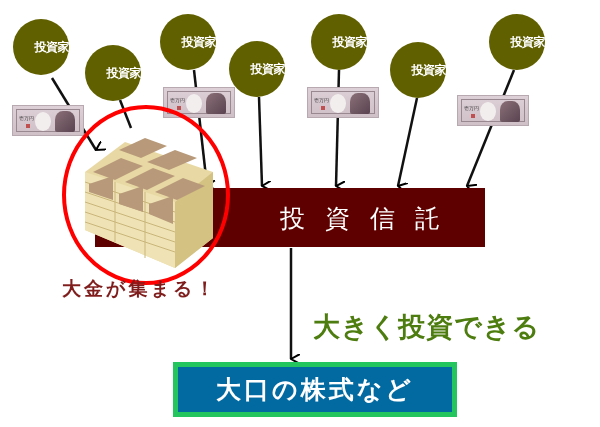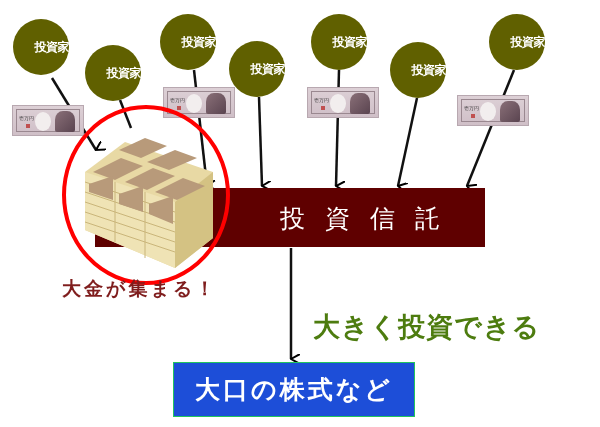--- a/index.html
+++ b/index.html
@@ -13,21 +13,21 @@
   .bill .face { position:absolute; left:22px; top:6px; width:16px; height:19px; border-radius:50%; background:#f2eeee; }
   .bill .portrait { position:absolute; left:42px; top:5px; width:20px; height:21px; background:linear-gradient(135deg,#8a7078,#5a4450); border-radius:40% 40% 10% 10%; }
   .bill .denom { position:absolute; left:6px; top:9px; font-size:5px; color:#333; font-family:"DejaVu Sans", sans-serif; }
   .bill .seal { position:absolute; left:13px; top:18px; width:4px; height:4px; background:#c05050; }
   .trust-bar { position:absolute; left:95px; top:188px; width:390px; height:59px; background:#5f0000; }
   .trust-label { position:absolute; left:268px; top:196px; width:210px; height:44px; color:#fff; font-family:"DejaVu Serif", serif;
     font-size:25px; letter-spacing:20px; display:flex; align-items:center;margin-left:12px; }
   .money { position:absolute; left:85px; top:120px; width:128px; height:148px; }
   .gather-label { position:absolute; left:62px; top:276px; color:#7f1d1d; font-weight:bold; font-size:19px; letter-spacing:3px; }
   .invest-label { position:absolute; left:313px; top:309px; color:#4d7c0f; font-weight:bold; font-size:27px; letter-spacing:1px; }
-  .stocks-box { position:absolute; left:173px; top:362px; width:242px; height:55px; background:#1d4ed8; border:1px solid #22c55e; box-sizing:border-box;
+  .stocks-box { position:absolute; left:173px; top:362px; width:284px; height:55px; background:#0369a1; border:5px solid #22c55e; box-sizing:border-box;
     color:#fff; font-weight:bold; font-size:25px; letter-spacing:3px; display:flex; align-items:center; justify-content:center; }
 </style>
 </head>
 <body>
 
 <svg class="lines" viewBox="0 0 600 427">
   <defs>
     <marker id="arr" markerWidth="10" markerHeight="10" refX="5" refY="9" orient="auto" markerUnits="userSpaceOnUse">
       <path d="M0,0 L5,9 L10,0" fill="none" stroke="#000" stroke-width="2"></path>
     </marker>

